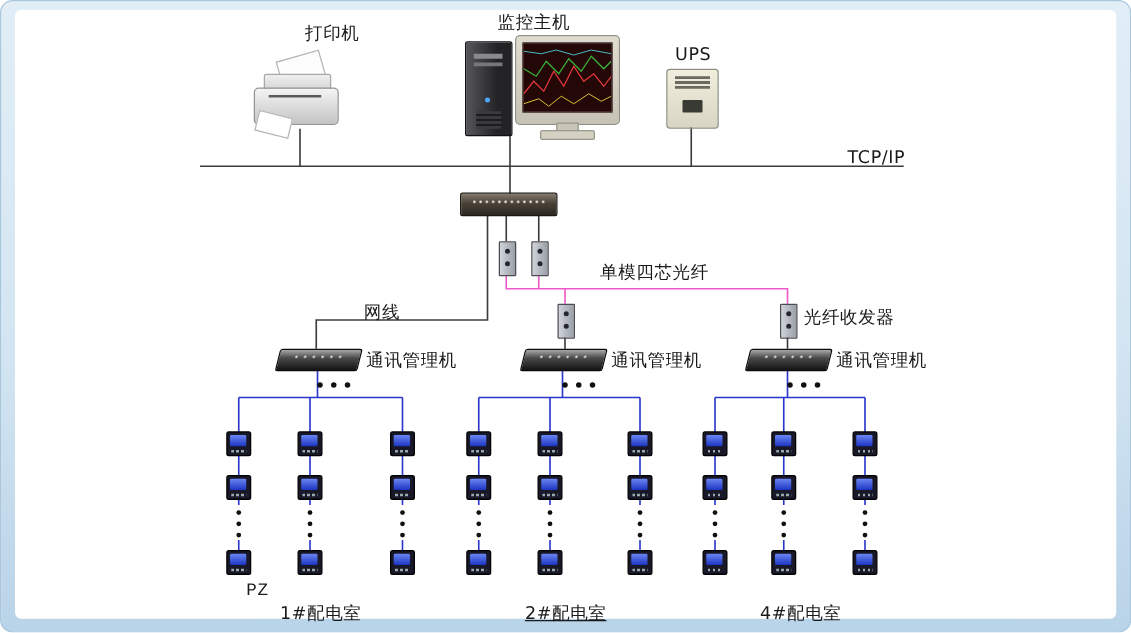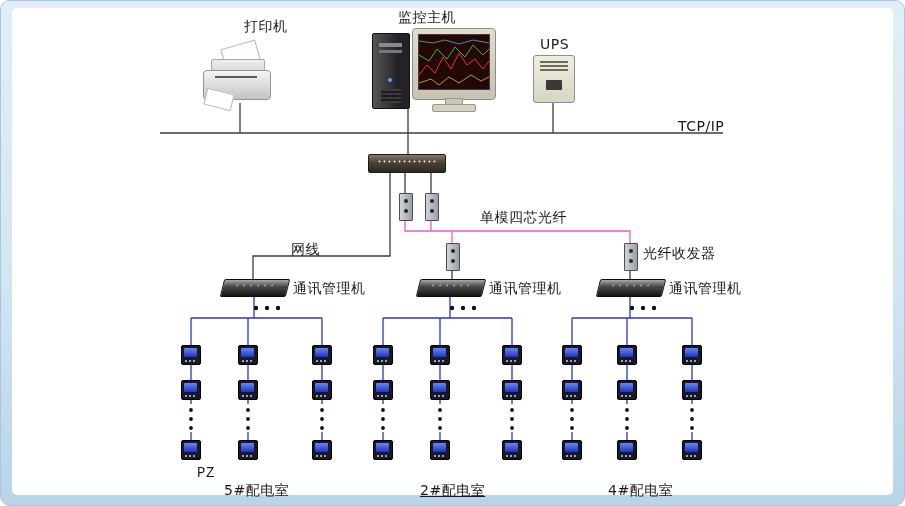--- a/index.html
+++ b/index.html
@@ -267,16 +267,16 @@
       </div>
       <div class="meter" style="left: 682px; top: 380px;">
         <div class="m-screen"></div>
       </div>
       <div class="meter" style="left: 682px; top: 440px;">
         <div class="m-screen"></div>
       </div>
     </div>
 
   <div class="lbl" style="left:197px;top:465px;font-family:Liberation Mono, monospace;">PZ</div>
-  <div class="lbl" style="left:224px;top:482px;">5#配电室</div>
+  <div class="lbl" style="left:224px;top:482px;">1#配电室</div>
   <div class="lbl" style="left:420px;top:482px;text-decoration:underline;">2#配电室</div>
   <div class="lbl" style="left:608px;top:482px;">4#配电室</div>
 </div>
 
 </body></html>

